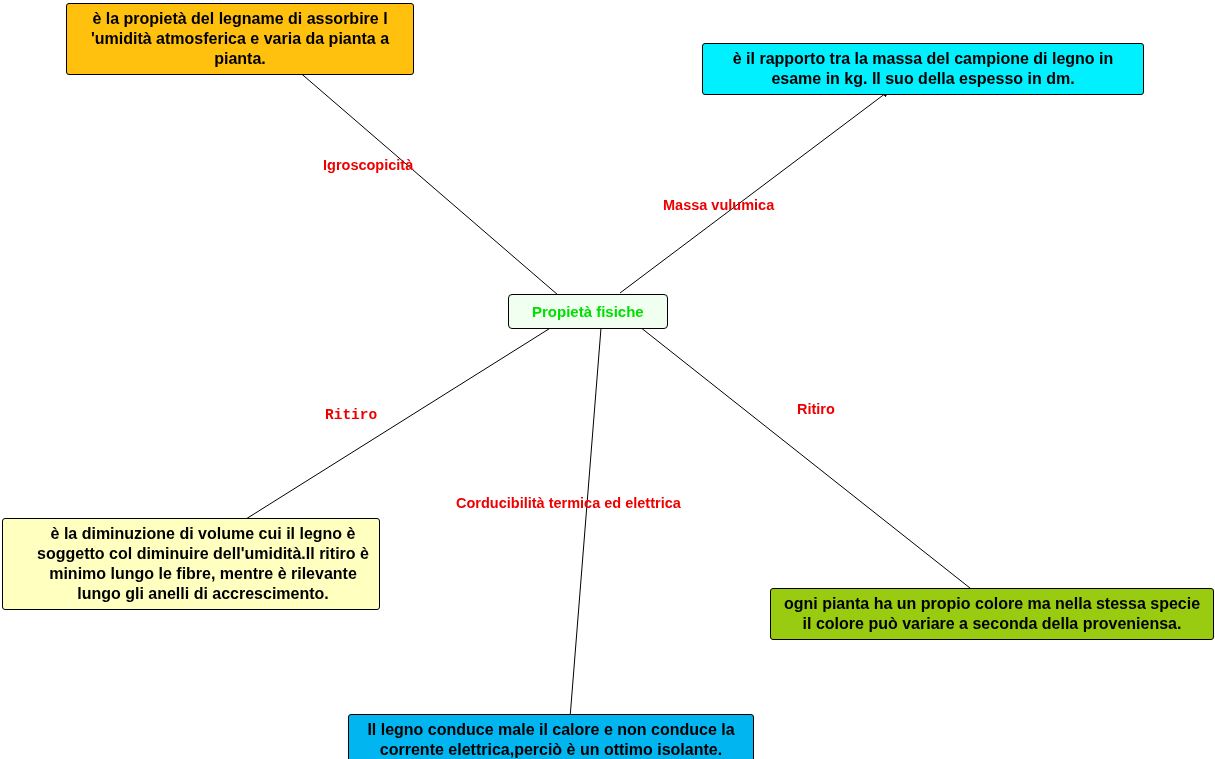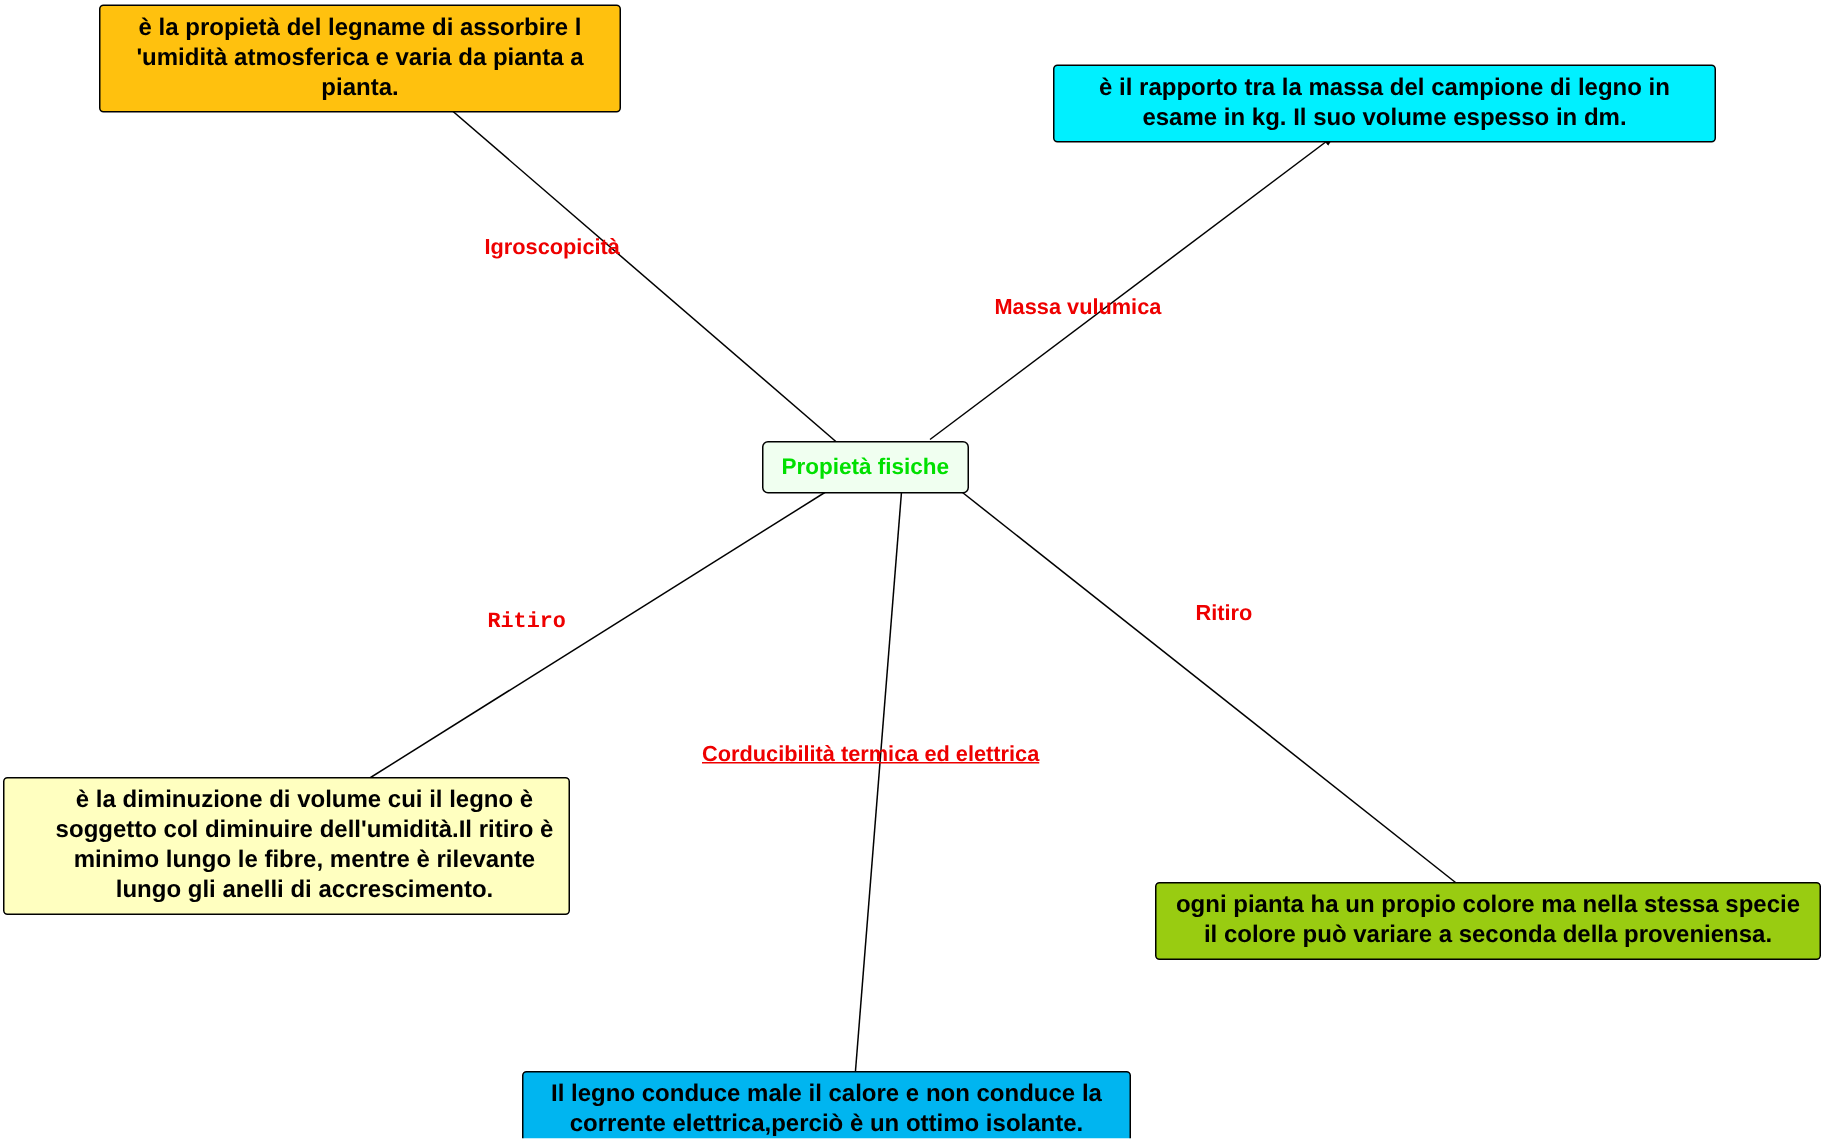--- a/index.html
+++ b/index.html
@@ -38,21 +38,21 @@
   }
   .center-node {
     position: absolute;
     box-sizing: border-box;
     border: 1px solid #000000;
     background: #f0fff0;
     color: #00e000;
     font-weight: bold;
     font-size: 15px;
     text-align: center;
-    padding: 8px 12px;
+    padding: 8px 23px;
     border-radius: 4px;
     white-space: nowrap;
   }
   .edge-label {
     position: absolute;
     color: #ee0000;
     font-weight: bold;
     font-size: 14.5px;
     white-space: nowrap;
     text-align: right;
@@ -78,31 +78,31 @@
 
     <line x1="601" y1="328" x2="570" y2="718" stroke="#000000" stroke-width="1"></line>
 
     <line x1="640" y1="327" x2="975" y2="592" stroke="#000000" stroke-width="1"></line>
   </svg>
 
   <div class="center-node" style="left:508px; top:294px;">Propietà fisiche</div>
 
   <div class="node" style="left:66px; top:3px; width:348px; background:#ffc10e;">è la propietà del legname  di assorbire l 'umidità atmosferica e varia da pianta a pianta.</div>
 
-  <div class="node" style="left:702px; top:43px; width:442px; background:#00f0ff;">è il rapporto tra la massa del campione di legno in esame in kg. Il suo volume espesso in dm.</div>
+  <div class="node" style="left:702px; top:43px; width:442px; background:#00f0ff;">è il rapporto tra la massa del campione di legno in esame in kg. Il suo della espesso in dm.</div>
 
   <div class="node" style="left:2px; top:518px; width:378px; background:#ffffc0;padding-left:31px;">è la diminuzione di volume cui il legno è soggetto col diminuire dell'umidità.Il ritiro è minimo lungo le fibre, mentre è rilevante lungo gli anelli di accrescimento.</div>
 
   <div class="node" style="left:770px; top:588px; width:444px; background:#99cc11;">ogni pianta ha un propio colore ma nella stessa specie il colore può variare a seconda della proveniensa.</div>
 
   <div class="node" style="left:348px; top:714px; width:406px; background:#00b5f0;">Il legno conduce male il calore e non conduce la corrente elettrica,perciò è un ottimo isolante.</div>
 
   <div class="edge-label" style="left:323px; top:157px;">Igroscopicità</div>
 
   <div class="edge-label" style="left:663px; top:197px;">Massa vulumica</div>
 
   <div class="edge-label" style="left:325px; top:407px;font-family:Liberation Mono, monospace;">Ritiro</div>
 
-  <div class="edge-label" style="left:468px; top:495px;text-decoration:underline;">Corducibilità termica ed elettrica</div>
+  <div class="edge-label" style="left:456px; top:495px;">Corducibilità termica ed elettrica</div>
 
   <div class="edge-label" style="left:797px; top:401px;">Ritiro</div>
 
 </div>
 
 </body></html>

